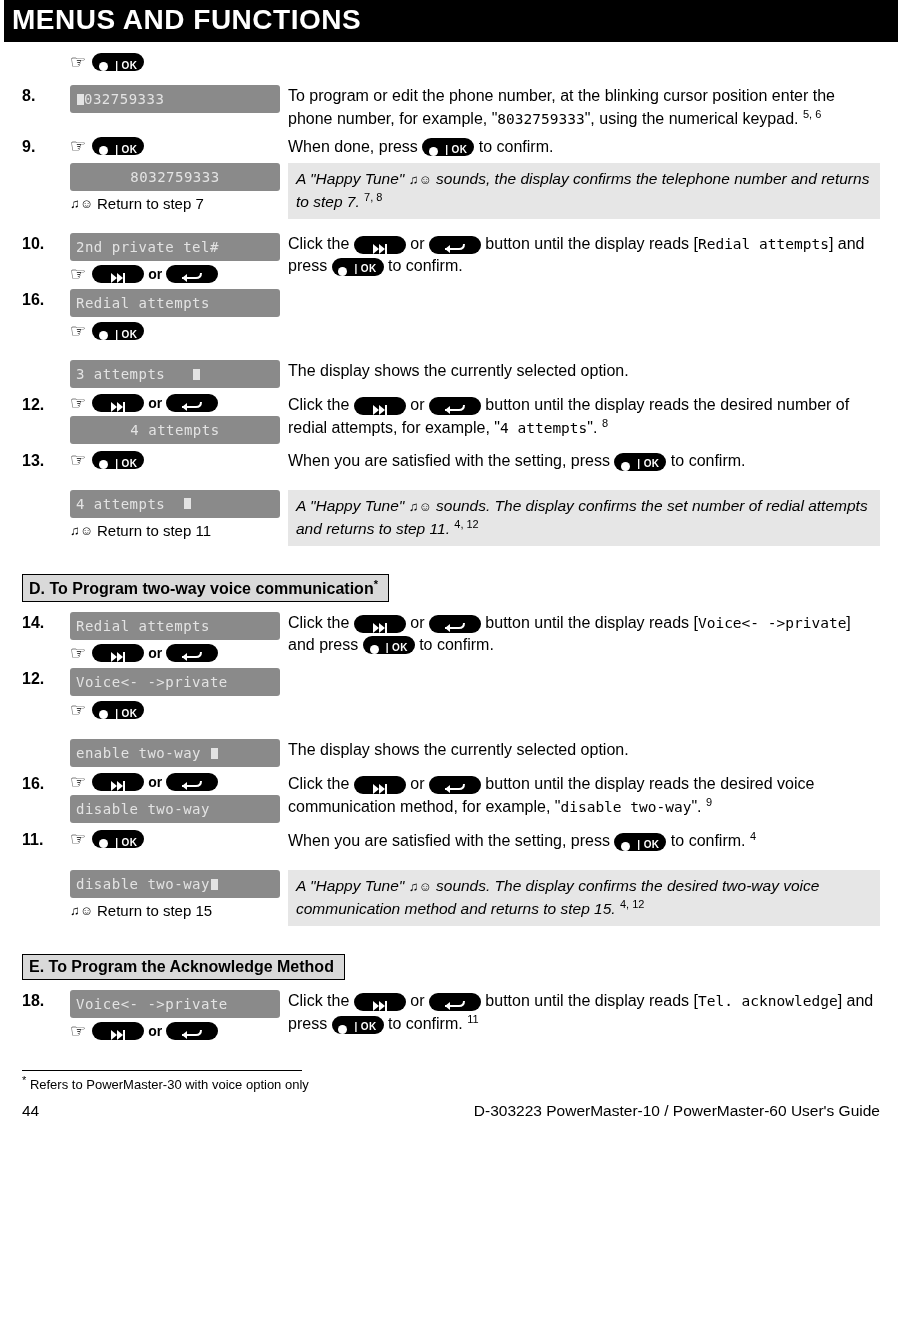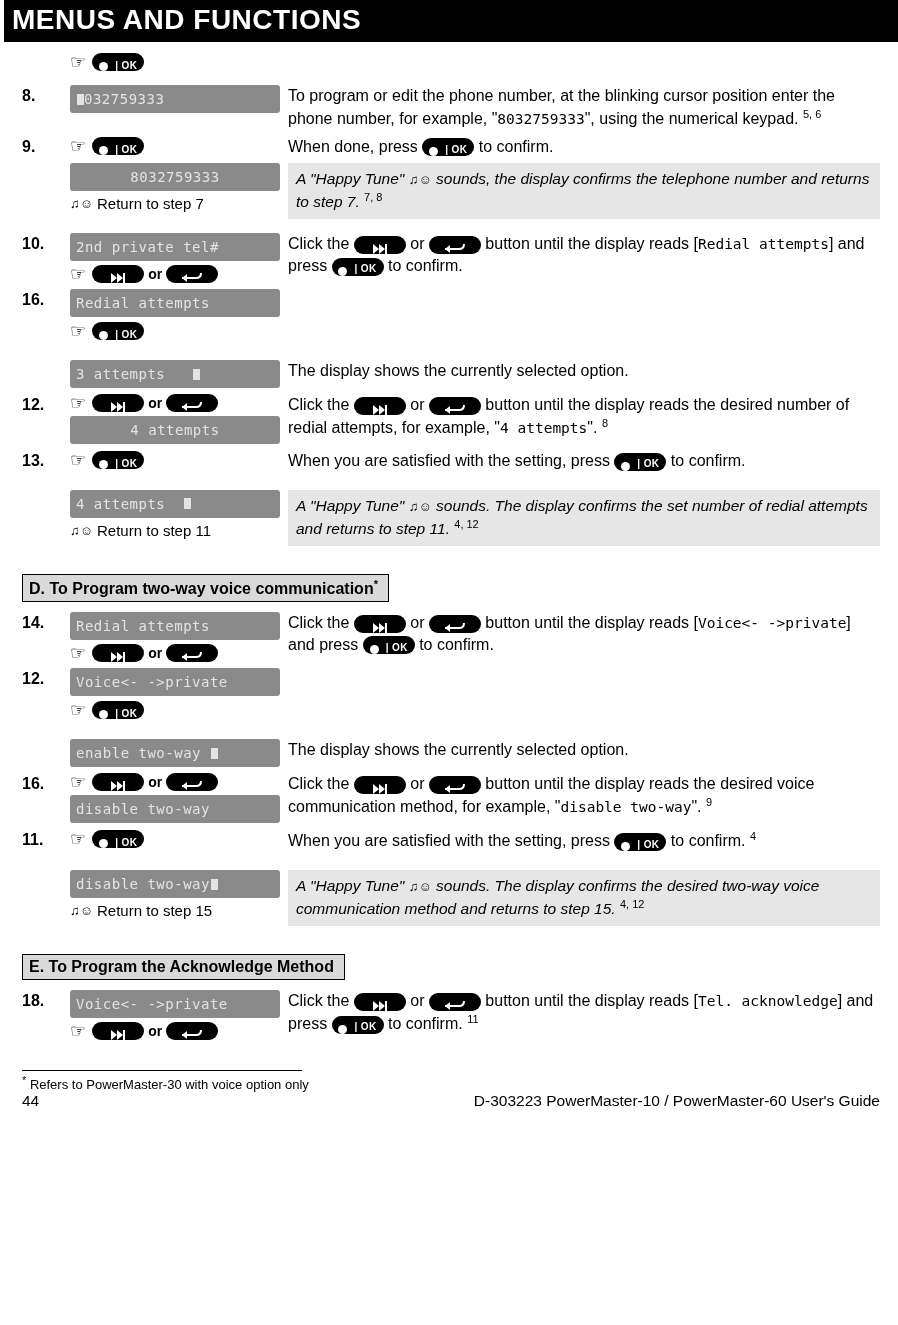--- a/index.html
+++ b/index.html
@@ -158,21 +158,21 @@
     width: 280px;
     margin: 30px 0 3px 0;
   }
   .footnote {
     font-size: 13px;
   }
   .footer {
     display: flex;
     justify-content: space-between;
     font-size: 15.5px;
-    margin-top: 0;
+    margin-top: 10px;
   }
 </style>
 </head>
 <body>
 
 <svg width="0" height="0" style="position:absolute">
   <defs>
     <g id="ff-icon">
         <polygon points="0,0 6,5 0,10"></polygon>
         <polygon points="6,0 12,5 6,10"></polygon>

